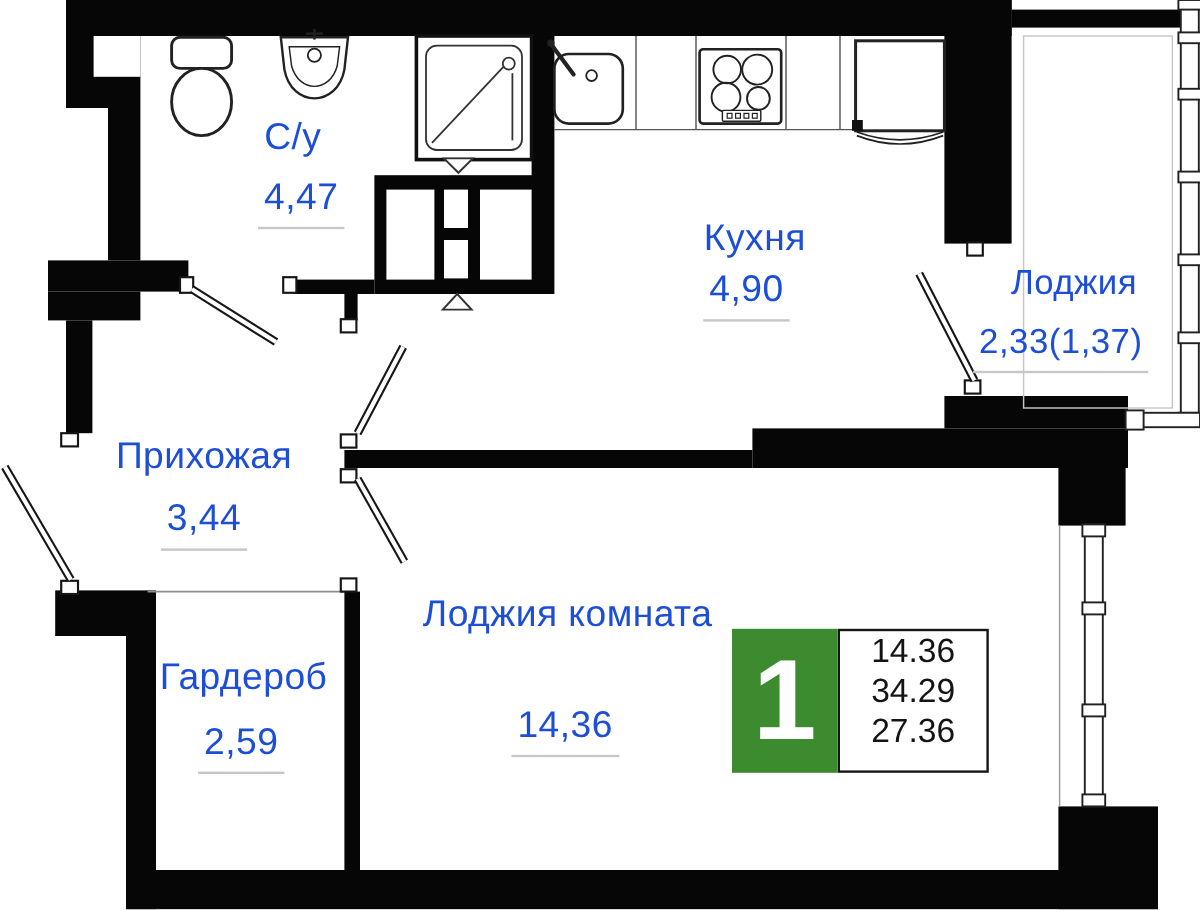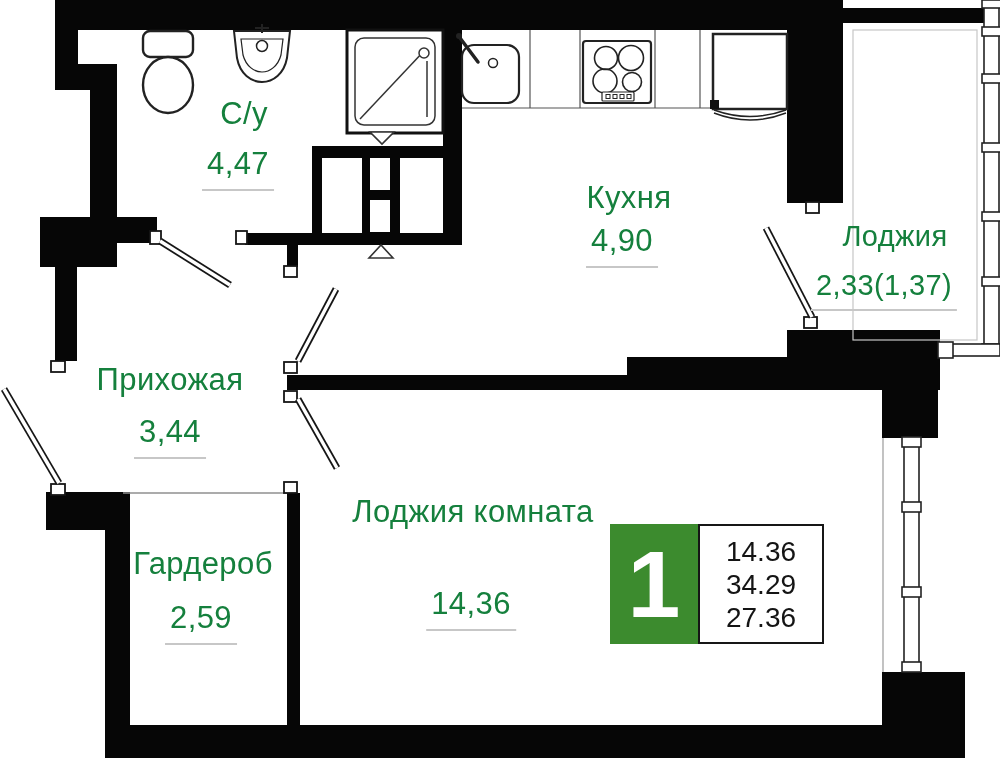--- a/index.html
+++ b/index.html
@@ -1,30 +1,30 @@
 <!DOCTYPE html>
 <html><head>
 <meta charset="utf-8">
 <style>
   html,body{margin:0;padding:0;background:#ffffff}
   .plan{position:relative;width:1000px;height:758px;background:#fff;
         font-family:"Liberation Sans","DejaVu Sans",sans-serif;overflow:hidden}
   .wall{position:absolute;background:#060606}
   .cut{position:absolute;background:#ffffff}
   .overlay{position:absolute;left:0;top:0;z-index:5}
-  .lbl{position:absolute;transform:translateX(-50%);color:#15803d;white-space:nowrap;
+  .lbl{position:absolute;transform:translateX(-50%);color:#1d4ed8;white-space:nowrap;
        z-index:6;letter-spacing:.4px}
   .room-name{font-size:31px}
   .room-area{font-size:31px;padding:0 5px 7px;border-bottom:2px solid #c7c7c7}
   .sm{font-size:29px}
   .badge{position:absolute;left:610px;top:524px;display:flex;z-index:7}
   .badge-green{width:88px;height:120px;background:#3c8b2e;color:#fff;display:flex;
        align-items:center;justify-content:center;font-size:95px;font-weight:bold}
   .badge-panel{width:122px;height:116px;background:#fff;border:2px solid #161616;
-       display:flex;flex-direction:column;align-items:center;justify-content:center;
+       display:flex;flex-direction:column;align-items:center;justify-content:flex-start;
        font-size:28px;color:#141414;line-height:33px}
 </style>
 </head>
 <body>
 
 <div class="plan">
 
   <div class="wall" style="left:55px;top:0;width:788px;height:30px"></div>
   <div class="wall" style="left:843px;top:8px;width:145px;height:15px"></div>
   <div class="wall" style="left:55px;top:0;width:62px;height:90px"></div>
@@ -164,21 +164,21 @@
       <line x1="298" y1="399" x2="337" y2="468" stroke="#161616" stroke-width="7"></line>
       <line x1="298" y1="399" x2="337" y2="468" stroke="#ffffff" stroke-width="3.5"></line>
     </g>
     <g>
       <line x1="766" y1="228" x2="812" y2="317" stroke="#161616" stroke-width="7"></line>
       <line x1="766" y1="228" x2="812" y2="317" stroke="#ffffff" stroke-width="3.5"></line>
     </g>
   </svg>
 
   <div class="lbl room-name" style="left:244px;top:96px">С/у</div>
-  <div class="lbl room-area" style="left:238px;top:146px">4,47</div>
+  <div class="lbl room-area" style="left:251px;top:146px">4,47</div>
 
   <div class="lbl room-name" style="left:629px;top:180px">Кухня</div>
   <div class="lbl room-area" style="left:622px;top:223px">4,90</div>
 
   <div class="lbl room-name sm" style="left:895px;top:220px">Лоджия</div>
   <div class="lbl room-area sm" style="left:884px;top:269px">2,33(1,37)</div>
 
   <div class="lbl room-name" style="left:170px;top:362px">Прихожая</div>
   <div class="lbl room-area" style="left:170px;top:414px">3,44</div>
 

